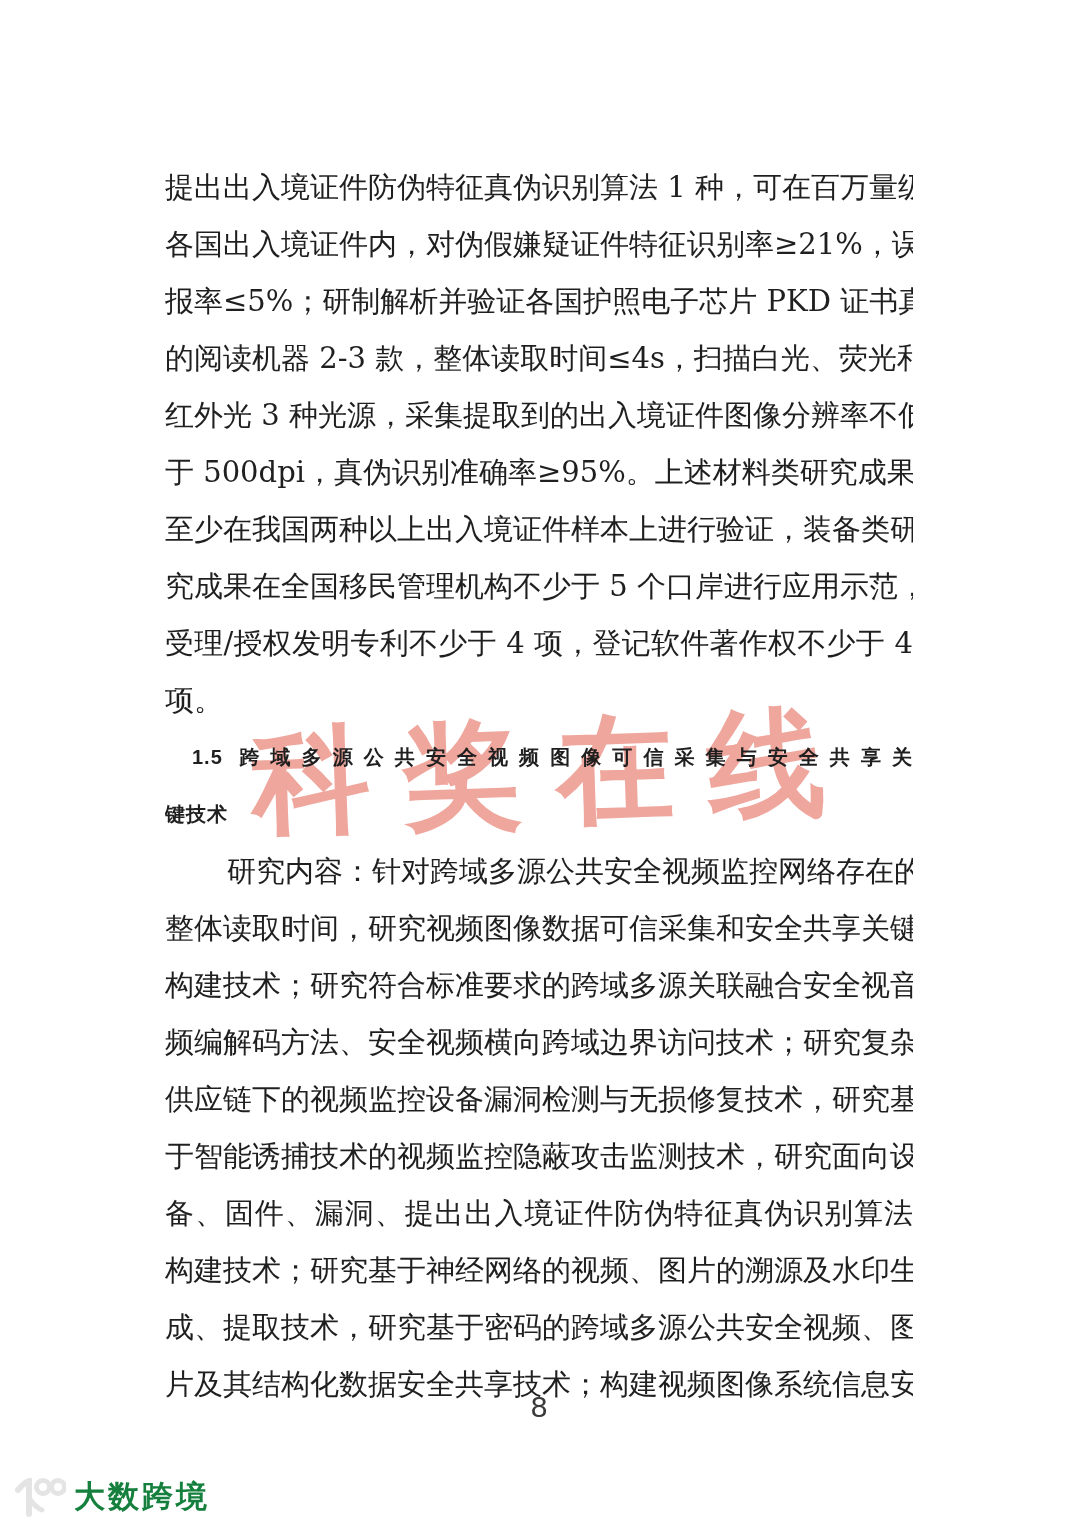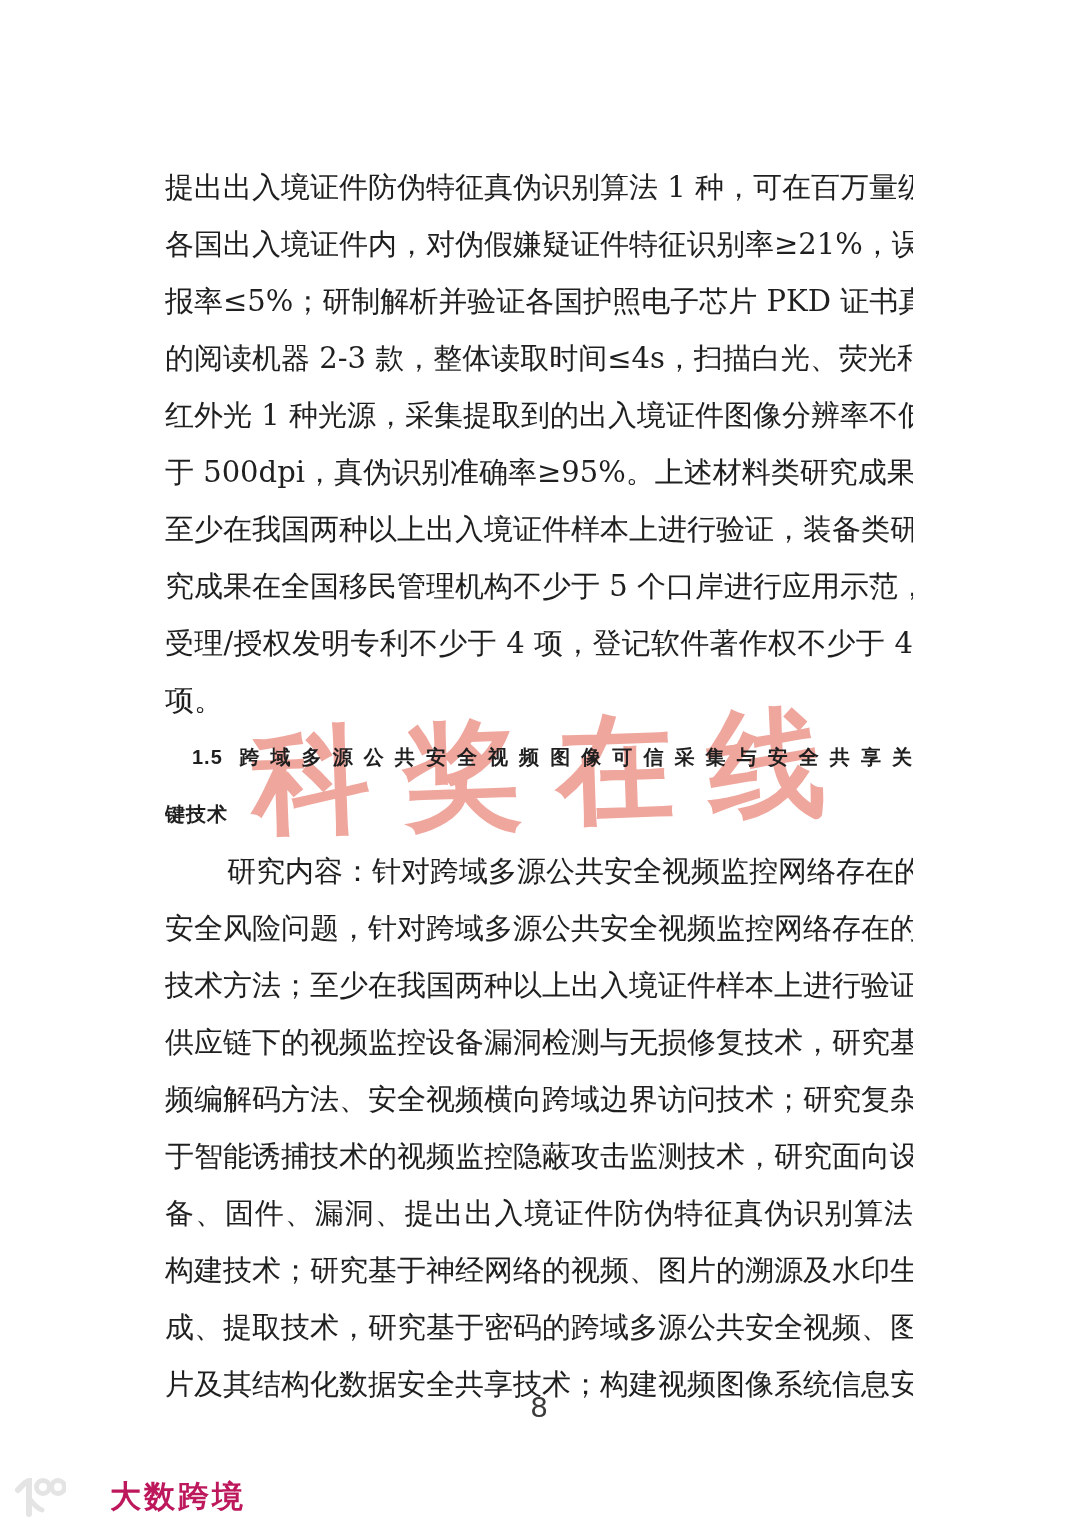--- a/index.html
+++ b/index.html
@@ -99,50 +99,50 @@
 <div class="page">
 
   <div class="watermark" style="color: rgba(224, 78, 60, 0.5);">科奖在线</div>
 
   <div class="content">
     <div class="para p1">
         <div class="line">提出出入境证件防伪特征真伪识别算法 1 种，可在百万量级</div>
         <div class="line">各国出入境证件内，对伪假嫌疑证件特征识别率≥21%，误</div>
         <div class="line">报率≤5%；研制解析并验证各国护照电子芯片 PKD 证书真伪</div>
         <div class="line">的阅读机器 2-3 款，整体读取时间≤4s，扫描白光、荧光和</div>
-        <div class="line">红外光 1 种光源，采集提取到的出入境证件图像分辨率不低</div>
+        <div class="line">红外光 3 种光源，采集提取到的出入境证件图像分辨率不低</div>
         <div class="line">于 500dpi，真伪识别准确率≥95%。上述材料类研究成果，</div>
         <div class="line">至少在我国两种以上出入境证件样本上进行验证，装备类研</div>
         <div class="line">究成果在全国移民管理机构不少于 5 个口岸进行应用示范，</div>
         <div class="line">受理/授权发明专利不少于 4 项，登记软件著作权不少于 4</div>
         <div class="line">项。</div>
       </div>
     <div class="heading">
         <div class="line">1.5 跨域多源公共安全视频图像可信采集与安全共享关</div>
         <div class="line">键技术</div>
       </div>
     <div class="para p2">
         <div class="line">研究内容：针对跨域多源公共安全视频监控网络存在的</div>
-        <div class="line">安全风险问题，针对跨域多源公共安全视频监控网络存在的</div>
-        <div class="line">技术方法；至少在我国两种以上出入境证件样本上进行验证</div>
+        <div class="line">整体读取时间，研究视频图像数据可信采集和安全共享关键</div>
+        <div class="line">构建技术；研究符合标准要求的跨域多源关联融合安全视音</div>
+        <div class="line">频编解码方法、安全视频横向跨域边界访问技术；研究复杂</div>
         <div class="line">供应链下的视频监控设备漏洞检测与无损修复技术，研究基</div>
-        <div class="line">频编解码方法、安全视频横向跨域边界访问技术；研究复杂</div>
         <div class="line">于智能诱捕技术的视频监控隐蔽攻击监测技术，研究面向设</div>
         <div class="line">备、固件、漏洞、提出出入境证件防伪特征真伪识别算法</div>
         <div class="line">构建技术；研究基于神经网络的视频、图片的溯源及水印生</div>
         <div class="line">成、提取技术，研究基于密码的跨域多源公共安全视频、图</div>
         <div class="line">片及其结构化数据安全共享技术；构建视频图像系统信息安</div>
       </div>
   </div>
 
   <div class="page-number">8</div>
 
   <div class="brand">
     <svg class="brand-icon" width="54" height="44" viewBox="0 0 54 44">
       <path d="M6 16 Q14 7 17 7 L17 40" fill="none" stroke="#e4e4e4" stroke-width="6" stroke-linecap="round"></path>
       <path d="M17 24 Q24 34 30 36" fill="none" stroke="#e4e4e4" stroke-width="5" stroke-linecap="round"></path>
       <circle cx="31" cy="13" r="6.5" fill="none" stroke="#e4e4e4" stroke-width="5"></circle>
       <circle cx="46" cy="13" r="6.5" fill="none" stroke="#e4e4e4" stroke-width="5"></circle>
     </svg>
-    <span class="brand-text" style="color: #be185d; margin-left: 36px;">大数跨境</span>
+    <span class="brand-text" style="color: #15803d;">大数跨境</span>
   </div>
 
 </div>
 
 </body></html>

